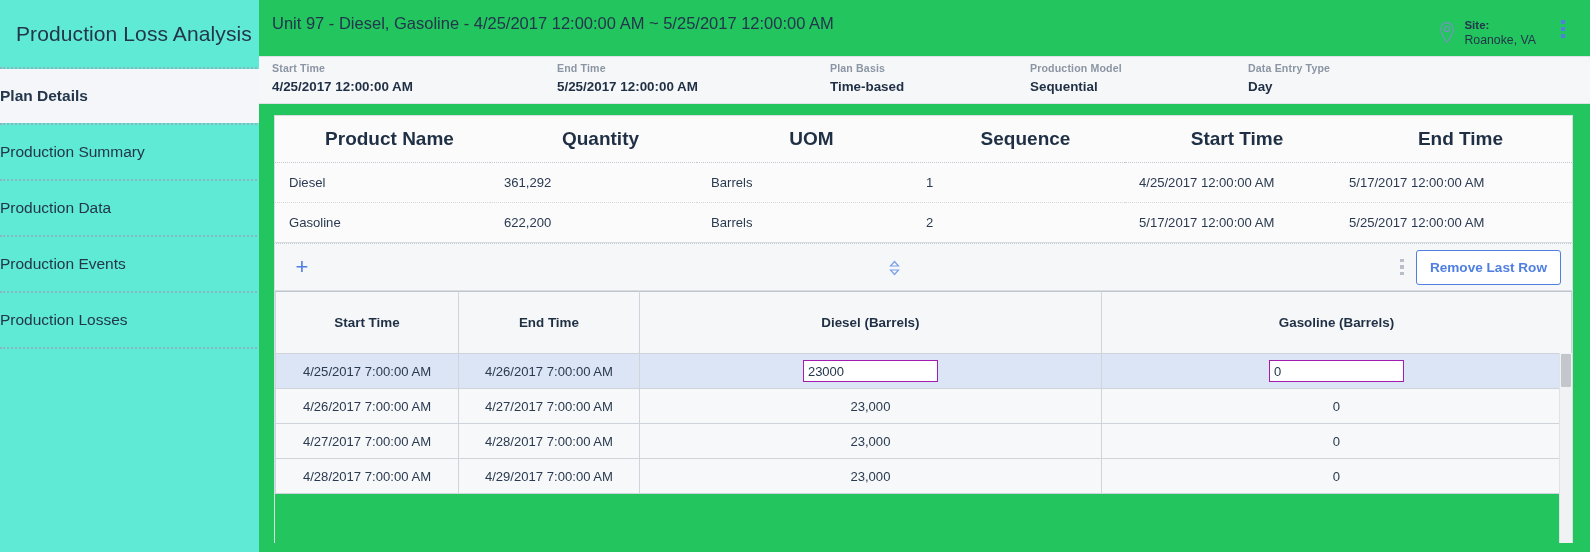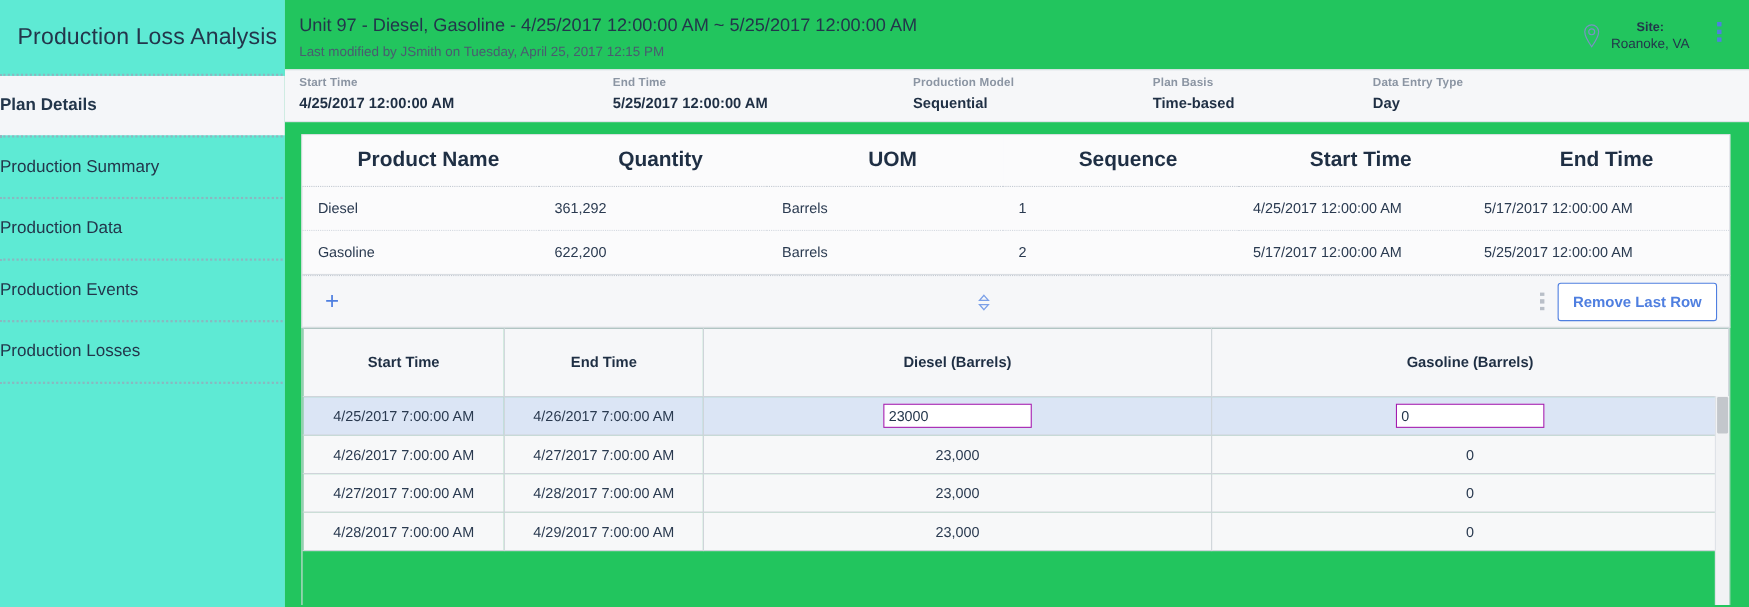--- a/index.html
+++ b/index.html
@@ -114,21 +114,20 @@
     line-height: 16px;
     white-space: nowrap;
   }
   .site-block {
     display: flex;
     align-items: center;
     gap: 7px;
     margin-top: 6px;
     margin-right: 8px;
     white-space: nowrap;
-    text-align: center;
   }
   .pin-icon { width: 20px; height: 24px; flex: 0 0 auto; }
   .site-text { font-size: 12.3px; line-height: 15px; color: #23364b; }
   .site-label { font-weight: bold; font-size: 11.5px; }
   .kebab {
     width: 22px; height: 26px;
     margin-top: 4px; margin-left: 8px;
     display: flex; flex-direction: column;
     align-items: center; justify-content: center;
     gap: 3px;
@@ -362,21 +361,20 @@
       <span>Production Losses</span>
     </div>
     <div class="nav-sep"></div>
   </aside>
 
   <section class="main">
 
     <div class="page-header">
       <div class="page-header-left">
         <div class="page-title">Unit 97 - Diesel, Gasoline - 4/25/2017 12:00:00 AM ~ 5/25/2017 12:00:00 AM</div>
-        <div class="page-subtitle">Last modified by JSmith on Tuesday, April 25, 2017 12:15 PM</div>
       </div>
 
       <div class="site-block">
         <svg class="pin-icon" viewBox="0 0 20 24">
           <path d="M10 1.6c-3.5 0-6.3 2.8-6.3 6.3 0 4.7 6.3 13.6 6.3 13.6s6.3-8.9 6.3-13.6c0-3.5-2.8-6.3-6.3-6.3z" fill="none" stroke="#7a92c4" stroke-width="1.1"></path>
           <circle cx="10" cy="7.9" r="2.7" fill="none" stroke="#7a92c4" stroke-width="1.1"></circle>
         </svg>
         <div class="site-text">
           <div class="site-label">Site:</div>
           <div>Roanoke, VA</div>
@@ -392,27 +390,27 @@
 
     <div class="summary-strip">
       <div class="sum-cell" style="width:285px">
         <div class="sum-label">Start Time</div>
         <div class="sum-value">4/25/2017 12:00:00 AM</div>
       </div>
       <div class="sum-cell" style="width:273px">
         <div class="sum-label">End Time</div>
         <div class="sum-value">5/25/2017 12:00:00 AM</div>
       </div>
+      <div class="sum-cell" style="width:200px">
+        <div class="sum-label">Plan Basis</div>
+        <div class="sum-value">Time-based</div>
+      </div>
       <div class="sum-cell" style="width:218px">
         <div class="sum-label">Production Model</div>
         <div class="sum-value">Sequential</div>
-      </div>
-      <div class="sum-cell" style="width:200px">
-        <div class="sum-label">Plan Basis</div>
-        <div class="sum-value">Time-based</div>
       </div>
       <div class="sum-cell">
         <div class="sum-label">Data Entry Type</div>
         <div class="sum-value">Day</div>
       </div>
     </div>
 
     <div class="card">
       <table class="products">
         <thead>

